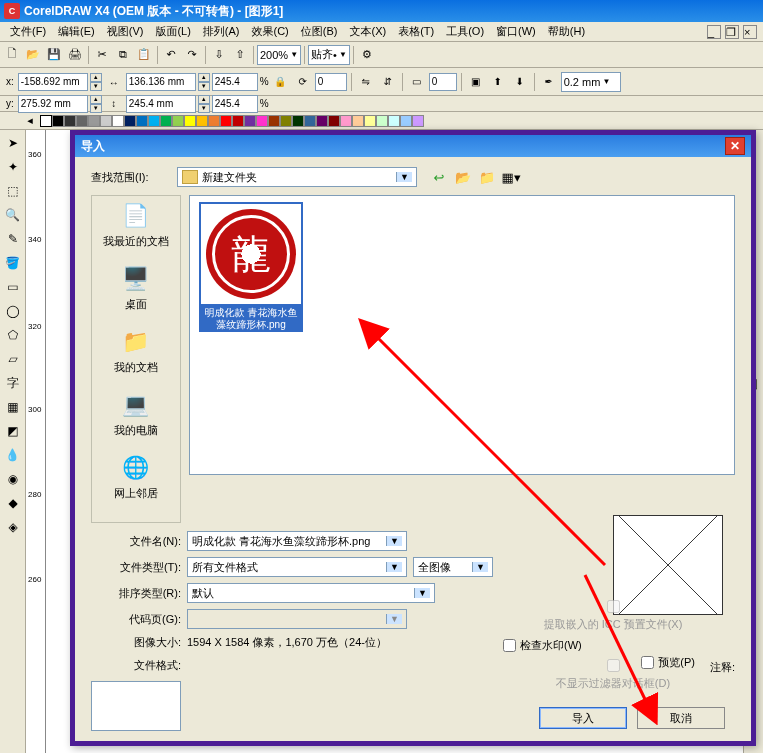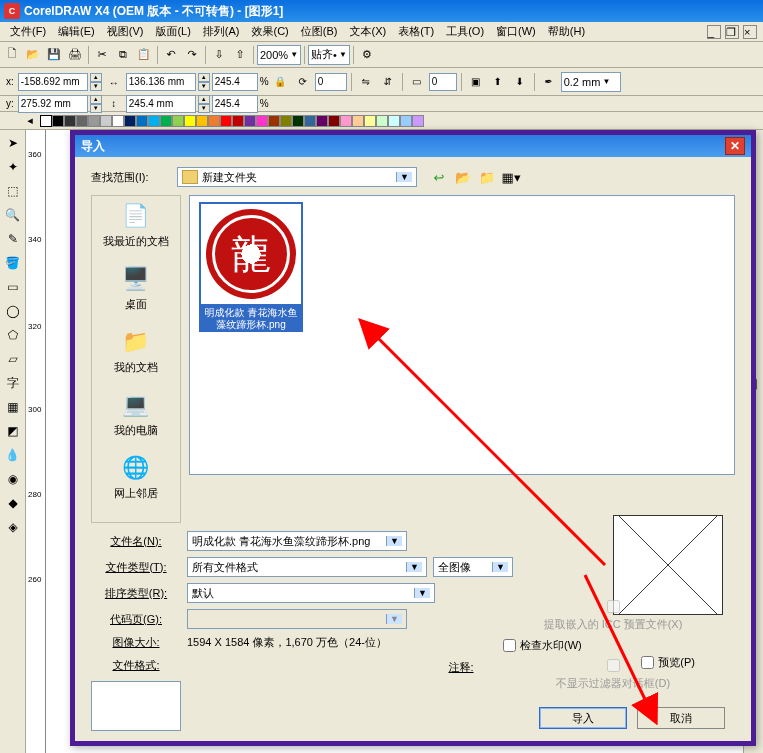--- a/index.html
+++ b/index.html
@@ -67,21 +67,21 @@
 .file-item .thumb { width: 104px; height: 104px; border: 2px solid #316ac5; display: flex; align-items: center; justify-content: center; }
 .file-item .thumb .seal { width: 90px; height: 90px; border-radius: 50%; background: radial-gradient(circle, #fff 0%, #fff 15%, #c01010 15%, #c01010 100%); position: relative; overflow: hidden; }
 .file-item .thumb .seal::before { content:""; position:absolute; inset:6px; border-radius:50%; border:3px solid #fff; }
 .file-item .thumb .seal::after { content:"龍"; position:absolute; inset:0; display:flex; align-items:center; justify-content:center; color:#fff; font-size:40px; font-family:"KaiTi","SimSun"; }
 .file-item .name { background: #316ac5; color: #fff; font-size: 10px; text-align: center; padding: 1px 2px; width: 104px; line-height: 12px; }
 
 .preview-box { width: 110px; height: 100px; border: 1px solid #333; margin-left: 10px; position: absolute; right: 28px; top: 380px; background: #fff; }
 .preview-box svg { width: 100%; height: 100%; }
 
 .form { margin-top: 8px; display: grid; grid-template-columns: 90px 1fr; row-gap: 6px; column-gap: 6px; align-items: center; font-size: 11px; }
-.form .lbl { text-align: center; text-decoration: underline; }
+.form .lbl { text-align: right; }
 .form .ctl { display: flex; align-items: center; gap: 6px; }
 .form .combo { height: 20px; border: 1px solid #7f9db9; background: #fff; display: flex; align-items: center; padding: 0 4px; }
 .form .combo.dis { background: #ece9d8; color: #888; }
 .form .combo .arrow { margin-left: auto; font-size: 9px; background:#cbe3ff; width:16px; text-align:center; border-left:1px solid #7f9db9; }
 .form .txt { }
 .form textarea { width: 220px; height: 50px; border: 1px solid #7f9db9; resize: none; font-size: 11px; }
 .chk { display: flex; align-items: center; gap: 4px; }
 .chk input { width: 13px; height: 13px; }
 .chk.dis { color: #999; flex-direction: column; }
 .preview-chk { position: absolute; right: 56px; top: 520px; display: flex; align-items: center; gap: 4px; font-size: 11px; }
@@ -329,21 +329,21 @@
       <span class="lbl">文件名(N):</span>
       <div class="ctl">
         <div class="combo" style="width:220px">
             <span>明成化款 青花海水鱼藻纹蹄形杯.png</span>
             <span class="arrow">▼</span>
           </div>
       </div>
 
       <span class="lbl">文件类型(T):</span>
       <div class="ctl">
-        <div class="combo" style="width:240px">
+        <div class="combo" style="width:220px">
             <span>所有文件格式</span>
             <span class="arrow">▼</span>
           </div>
         <div class="combo" style="width:80px">
             <span>全图像</span>
             <span class="arrow">▼</span>
           </div>
       </div>
 
       <span class="lbl">排序类型(R):</span>

